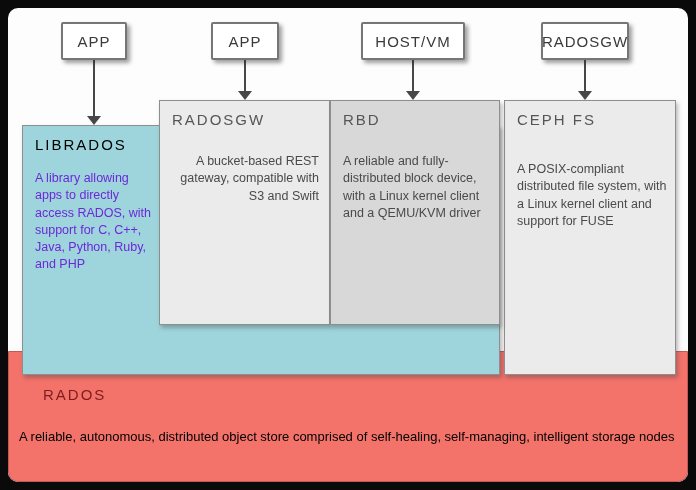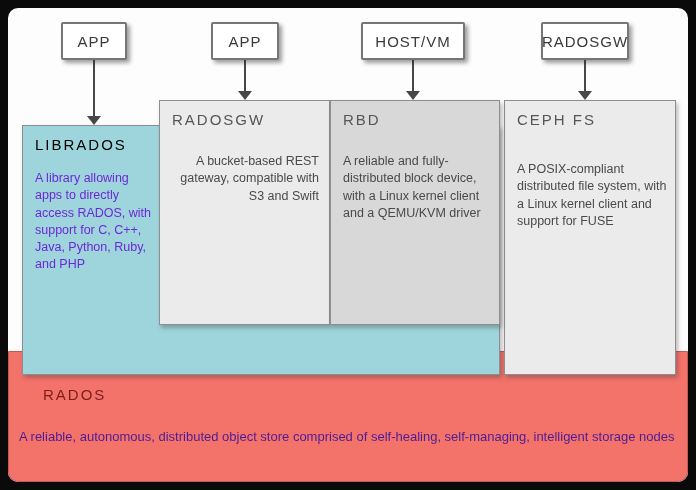--- a/index.html
+++ b/index.html
@@ -54,21 +54,21 @@
   #rbd{left:322px;top:92px;width:170px;height:225px;background:#d8d8d8;z-index:3;}
   #rbd .layer-desc{top:52px;width:148px;}
   #cephfs{left:496px;top:92px;width:172px;height:275px;background:#ebebeb;z-index:3;}
   #cephfs .layer-desc{top:60px;width:150px;}
   #rados{
     left:0;top:343px;width:680px;height:131px;background:#f3736b;
     border:1px solid #c05a52;border-radius:0 0 10px 10px;z-index:1;
     box-shadow:none;
   }
   #rados .layer-title{left:22px;top:34px;color:#7f1d1d;margin-left:12px;}
-  #rados .layer-desc{left:10px;top:76px;width:656px;color:#4c1d95;font-size:13px;}
+  #rados .layer-desc{left:10px;top:76px;width:656px;color:#000000;font-size:13px;}
 </style>
 </head>
 <body>
 
 <div class="canvas">
 
   <div class="top-box" style="left:53px;top:14px;width:66px;">APP</div>
   <div class="top-box" style="left:203px;top:14px;width:68px;">APP</div>
   <div class="top-box" style="left:353px;top:14px;width:104px;">HOST/VM</div>
   <div class="top-box" style="left:533px;top:14px;width:88px;">RADOSGW</div>

